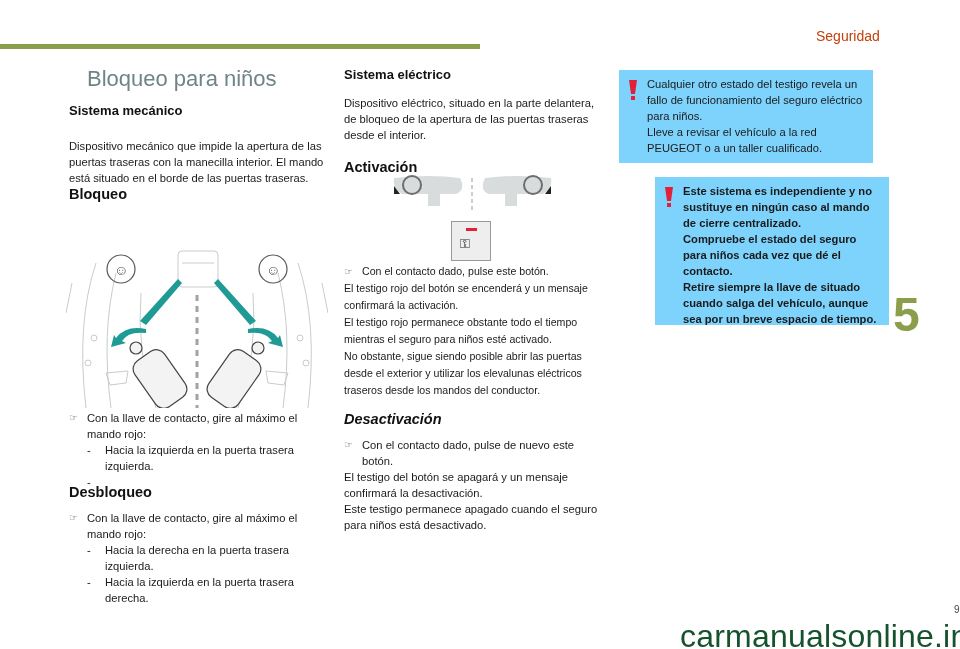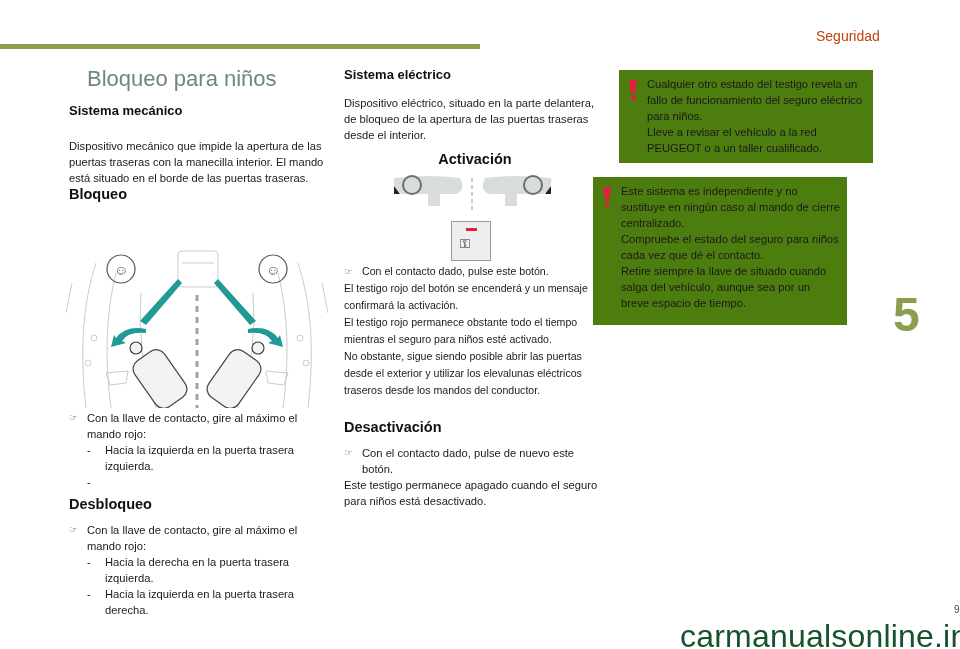--- a/index.html
+++ b/index.html
@@ -10,21 +10,21 @@
   .section-tag { left:816px; top:28px; font-size:14px; color:#c2410c; }
   .page-title { left:69px; top:66px; font-size:22px; color:#6f8486; font-weight:normal;margin-left:18px; }
   h2 { margin:0; font-size:13px; font-weight:bold; color:#111; }
   h3 { margin:0; font-size:14.5px; font-weight:bold; color:#111; }
   p, .txt { margin:0; font-size:11.2px; line-height:16px; color:#1a1a1a; }
   .small { font-size:10.6px; line-height:17px; }
   .bullet { position:relative; padding-left:18px; }
   .bullet .hand { position:absolute; left:0; top:0; font-size:10px; color:#666; }
   .dash { position:relative; padding-left:36px; }
   .dash .d { position:absolute; left:18px; top:0; }
-  .warn { background:#4d7c0f; }
+  .warn { background:#7dd3fc; }
   .warn .mark { position:absolute; left:8px; top:8px; width:12px; }
   .warn .txt { position:absolute; left:28px; top:6px; right:6px; line-height:16px; font-size:11.2px; }
   .chapter-num { left:893px; top:287px; font-size:48px; font-weight:bold; color:#8a9e4b; }
   .page-num { left:954px; top:604px; font-size:10px; color:#3a4a4a; }
   .watermark { left:680px; top:618px; font-size:32px; color:#14532d; letter-spacing:0.2px; }
 </style>
 </head>
 <body>
 
 <div class="abs topbar"></div>
@@ -83,33 +83,33 @@
 </div>
 
 <div class="abs" style="left:69px; top:410px; width:262px;">
   <div class="bullet txt">
     <span class="hand">☞</span>
     <span>Con la llave de contacto, gire al máximo el mando rojo:</span>
   </div>
   <div class="dash txt"><span class="d">-</span><span>Hacia la izquierda en la puerta trasera izquierda.</span></div>
   <div class="dash txt"><span class="d">-</span></div>
 
-  <h3 style="margin-top:22px;">Desbloqueo</h3>
+  <h3 style="margin-top:10px;">Desbloqueo</h3>
   <div class="bullet txt" style="margin-top:10px;">
     <span class="hand">☞</span>
     <span>Con la llave de contacto, gire al máximo el mando rojo:</span>
   </div>
   <div class="dash txt"><span class="d">-</span><span>Hacia la derecha en la puerta trasera izquierda.</span></div>
   <div class="dash txt"><span class="d">-</span><span>Hacia la izquierda en la puerta trasera derecha.</span></div>
 </div>
 
 <div class="abs" style="left:344px; top:67px; width:262px;">
   <h2>Sistema eléctrico</h2>
   <p style="margin-top:13px;">Dispositivo eléctrico, situado en la parte delantera, de bloqueo de la apertura de las puertas traseras desde el interior.</p>
-  <h3 style="margin-top:8px;text-align:center;">Activación</h3>
+  <h3 style="margin-top:16px;">Activación</h3>
 </div>
 
 <div class="abs" style="left:390px; top:172px; width:165px; height:42px;">
   <svg width="165" height="42" viewBox="0 0 165 42">
     <path d="M4 6 Q40 2 70 6 Q76 18 66 22 L50 22 L50 34 L38 34 L38 22 L12 22 Q2 16 4 6 Z" fill="#d9dcdc"></path>
     <path d="M161 6 Q125 2 95 6 Q89 18 99 22 L115 22 L115 34 L127 34 L127 22 L153 22 Q163 16 161 6 Z" fill="#d9dcdc"></path>
     <circle cx="22" cy="13" r="9" fill="none" stroke="#6a6e6e" stroke-width="2"></circle>
     <circle cx="143" cy="13" r="9" fill="none" stroke="#6a6e6e" stroke-width="2"></circle>
     <path d="M4 14 L10 22 L4 22 Z" fill="#222"></path>
       <path d="M161 14 L155 22 L161 22 Z" fill="#222"></path>
@@ -124,40 +124,41 @@
 
 <div class="abs" style="left:344px; top:263px; width:262px;">
   <div class="bullet txt small">
     <span class="hand">☞</span>
     <span>Con el contacto dado, pulse este botón.</span>
   </div>
   <p class="small">El testigo rojo del botón se encenderá y un mensaje confirmará la activación.</p>
   <p class="small">El testigo rojo permanece obstante todo el tiempo mientras el seguro para niños esté activado.</p>
   <p class="small">No obstante, sigue siendo posible abrir las puertas desde el exterior y utilizar los elevalunas eléctricos traseros desde los mandos del conductor.</p>
 
-  <h3 style="margin-top:20px;">Desactivación</h3>
+  <h3 style="margin-top:12px;font-style:italic;">Desactivación</h3>
   <div class="bullet txt" style="margin-top:10px;">
     <span class="hand">☞</span>
     <span>Con el contacto dado, pulse de nuevo este botón.</span>
   </div>
+  <p>El testigo del botón se apagará y un mensaje confirmará la desactivación.</p>
   <p>Este testigo permanece apagado cuando el seguro para niños está desactivado.</p>
 </div>
 
 <div class="abs warn" style="left:619px; top:70px; width:254px; height:93px;">
   <svg class="mark" width="8" height="24" viewBox="0 0 8 24">
     <polygon points="0,2 8,2 6,16 2,16" fill="#e3203a"></polygon>
       <rect x="2" y="18" width="4" height="4" fill="#e3203a"></rect>
   </svg>
   <div class="txt">
     <div>Cualquier otro estado del testigo revela un fallo de funcionamiento del seguro eléctrico para niños.</div>
     <div>Lleve a revisar el vehículo a la red PEUGEOT o a un taller cualificado.</div>
   </div>
 </div>
 
-<div class="abs warn" style="left:593px; top:177px; width:254px; height:148px;">
+<div class="abs warn" style="left:655px; top:177px; width:234px; height:148px;font-weight:bold;">
   <svg class="mark" width="8" height="24" viewBox="0 0 8 24">
     <polygon points="0,2 8,2 6,16 2,16" fill="#e3203a"></polygon>
       <rect x="2" y="18" width="4" height="4" fill="#e3203a"></rect>
   </svg>
   <div class="txt">
     <div>Este sistema es independiente y no sustituye en ningún caso al mando de cierre centralizado.</div>
     <div>Compruebe el estado del seguro para niños cada vez que dé el contacto.</div>
     <div>Retire siempre la llave de situado cuando salga del vehículo, aunque sea por un breve espacio de tiempo.</div>
   </div>
 </div>

